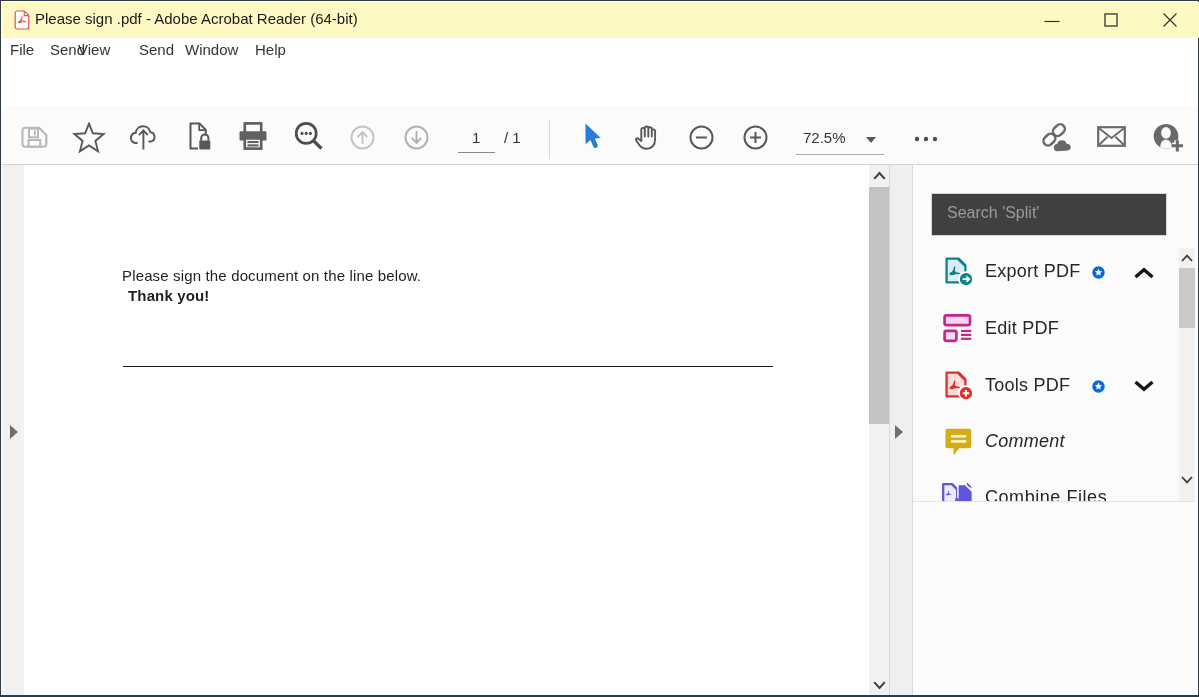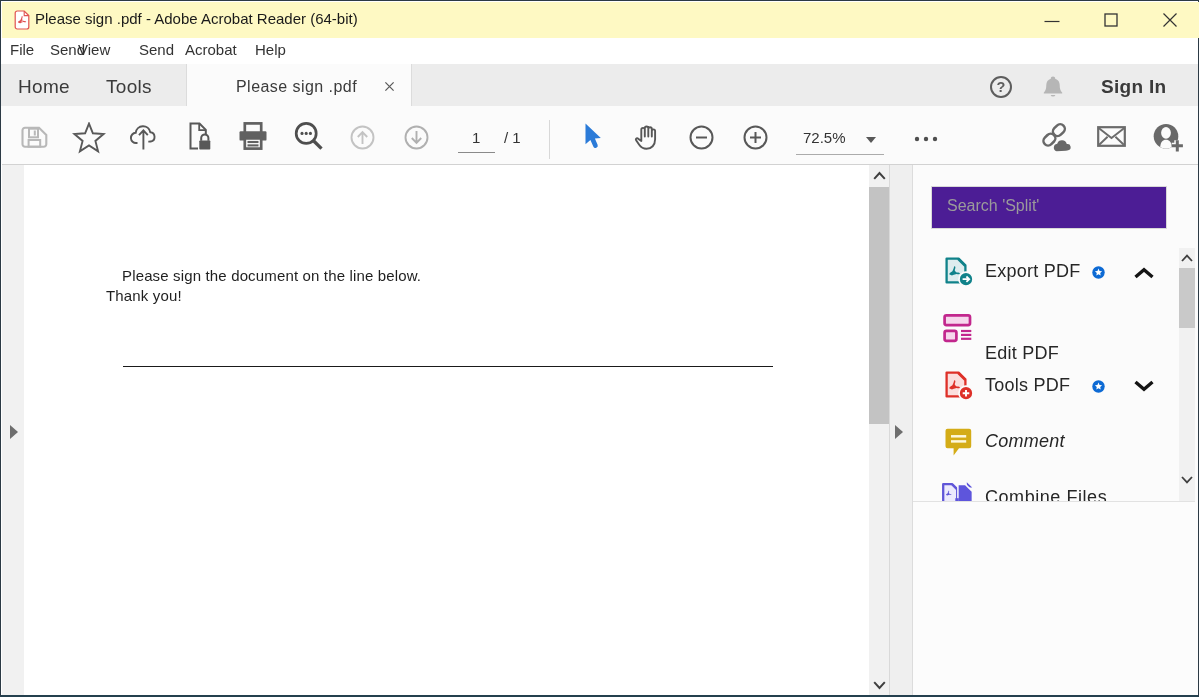--- a/index.html
+++ b/index.html
@@ -24,21 +24,21 @@
   #leftstrip{position:absolute;left:0;top:0;width:22px;height:530px;background:#f1f1f1;}
   #page{position:absolute;left:22px;top:0;width:916px;height:530px;background:#fff;}
   #docscroll{position:absolute;left:867px;top:0;width:21px;height:530px;background:#f1f1f1;border-right:1px solid #d9d9d9;box-sizing:border-box;}
   #docthumb{position:absolute;left:867px;top:22px;width:20px;height:237px;background:#c3c3c3;}
   #handlestrip{position:absolute;left:888px;top:0;width:23px;height:530px;background:#efefef;border-right:1px solid #dcdcdc;box-sizing:border-box;}
   #rpanel{position:absolute;left:911px;top:0;width:285px;height:530px;background:#fbfbfb;}
   .tri-r{width:0;height:0;border-top:7px solid transparent;border-bottom:7px solid transparent;border-left:8px solid #6e6e6e;}
   
   .doctext{position:absolute;font-size:15px;color:#1f1f1f;white-space:pre;}
   
-  #searchbox{position:absolute;left:18px;top:21px;width:236px;height:43px;background:#4c1d95;border:1px solid #d8d8d8;box-sizing:border-box;}
+  #searchbox{position:absolute;left:18px;top:28px;width:236px;height:43px;background:#404040;border:1px solid #d8d8d8;box-sizing:border-box;}
   #searchbox span{position:absolute;left:15px;top:10px;font-size:16px;color:#9b9b9b;}
   .toolrow-label{position:absolute;left:72px;font-size:18px;letter-spacing:0.25px;color:#262626;text-align:right;}
   #toollist{position:absolute;left:0;top:83px;width:266px;height:253px;overflow:hidden;}
   #listscroll{position:absolute;left:266px;top:83px;width:16px;height:254px;background:#f1f1f1;}
   #listthumb{position:absolute;left:266px;top:103px;width:16px;height:60px;background:#c9c9c9;}
 </style>
 </head>
 <body>
 <div id="win">
   <div id="titlebar">
@@ -56,41 +56,22 @@
       </svg>
     <svg class="abs" style="left:1160px;top:10px;" width="16" height="16" viewBox="0 0 16 16">
         <path d="M1.5,1.5 L14.5,14.5 M14.5,1.5 L1.5,14.5" stroke="#333" stroke-width="1.2"></path>
       </svg>
   </div>
   <div id="menubar">
     <span class="menu-item" style="left:8px;">File</span>
     <span class="menu-item" style="left:48px;">Send</span>
     <span class="menu-item" style="left:76px;">View</span>
     <span class="menu-item" style="left:137px;">Send</span>
-    <span class="menu-item" style="left:183px;">Acrobat</span>
+    <span class="menu-item" style="left:183px;">Window</span>
     <span class="menu-item" style="left:253px;text-align:center;">Help</span>
-  </div>
-  <div id="tabbar">
-    <div class="abs" style="left:-1px;top:0;width:1px;height:42px;background:#ececec;"></div>
-    <div id="activetab"></div>
-    <span class="tabtxt" style="left:16px;">Home</span>
-    <span class="tabtxt" style="left:104px;">Tools</span>
-    <span class="tabtxt" style="left:234px;top:14px;font-size:16px;letter-spacing:0.45px;">Please sign .pdf</span>
-    <svg class="abs" style="left:382px;top:17px;" width="11" height="11" viewBox="0 0 11 11">
-        <path d="M1.4,1.4 L9.6,9.6 M9.6,1.4 L1.4,9.6" stroke="#5a5a5a" stroke-width="1.25"></path>
-      </svg>
-    <svg class="abs" style="left:987px;top:11px;" width="24" height="24" viewBox="0 0 24 24">
-      <circle cx="12" cy="12" r="10" fill="none" stroke="#5d5d5d" stroke-width="2"></circle>
-      <text x="12" y="17" text-anchor="middle" font-family="Liberation Sans" font-size="14.5" font-weight="bold" fill="#5d5d5d">?</text>
-    </svg>
-    <svg class="abs" style="left:1040px;top:11px;" width="22" height="24" viewBox="0 0 22 24">
-      <path d="M11,1.5 c1.4,0 2.2,0.9 2.2,2.2 c2.9,0.9 4.5,3.2 4.5,6.3 c0,3.5 0.6,5.5 2.4,7.4 c0.5,0.6 0.1,1.2 -0.6,1.2 H2.5 c-0.7,0 -1.1,-0.6 -0.6,-1.2 c1.8,-1.9 2.4,-3.9 2.4,-7.4 c0,-3.1 1.6,-5.4 4.5,-6.3 C8.8,2.4 9.6,1.5 11,1.5 Z" fill="#b6b6b6"></path>
-      <path d="M8.6,20 a2.5,2.2 0 0 0 4.8,0 Z" fill="#b6b6b6"></path>
-    </svg>
-    <span id="signin">Sign In</span>
   </div>
   <div id="toolbar">
     <div class="abs" style="left:-1px;top:0;width:1px;height:58px;background:#fbfbfb;"></div>
 
     <svg class="abs" style="left:19px;top:18px;" width="27" height="26" viewBox="0 0 27 26">
       <path d="M1.5,6.2 a2.5,2.5 0 0 1 2.5,-2.5 H18 L25.3,11 V20.2 a2.5,2.5 0 0 1 -2.5,2.5 H4 a2.5,2.5 0 0 1 -2.5,-2.5 Z" fill="none" stroke="#b8b8b8" stroke-width="2.1"></path>
       <rect x="8" y="4.7" width="9" height="8.6" fill="none" stroke="#b8b8b8" stroke-width="2"></rect>
       <line x1="13.8" y1="6.5" x2="13.8" y2="11.5" stroke="#b8b8b8" stroke-width="2"></line>
       <rect x="7.6" y="16" width="11.6" height="6.7" fill="none" stroke="#b8b8b8" stroke-width="2"></rect>
     </svg>
@@ -193,21 +174,21 @@
       <path d="M24.3,17.2 V28.4 M18.7,22.8 H29.9" stroke="#fbfbfb" stroke-width="6"></path>
       <path d="M24.3,17.2 V28.4 M18.7,22.8 H29.9" stroke="#696969" stroke-width="3"></path>
     </svg>
   </div>
   <div id="content">
 
     <div id="leftstrip"></div>
     <div class="tri-r abs" style="left:8px;top:260px;"></div>
     <div id="page">
       <span class="doctext" style="left:98px;top:102px;letter-spacing:0.15px;">Please sign the document on the line below.</span>
-      <span class="doctext" style="left:82px;top:122px;letter-spacing:0.15px;">Thank you!</span>
+      <span class="doctext" style="left:104px;top:122px;letter-spacing:0.15px;font-weight:bold;">Thank you!</span>
       <div class="abs" style="left:99px;top:201px;width:650px;height:1px;background:#1a1a1a;"></div>
     </div>
     <div id="docscroll"></div>
     <div id="docthumb"></div>
     <svg class="abs" style="left:870px;top:5px;" width="15" height="11" viewBox="0 0 15 11">
         <path d="M2.2,8.8 L7.5,3 L12.8,8.8" fill="none" stroke="#3f3f3f" stroke-width="2"></path>
       </svg>
     <svg class="abs" style="left:870px;top:515px;" width="15" height="11" viewBox="0 0 15 11">
         <path d="M2.2,2.2 L7.5,8 L12.8,2.2" fill="none" stroke="#3f3f3f" stroke-width="2"></path>
       </svg>
@@ -237,21 +218,21 @@
           <path d="M2.5,10 L11,2.8 L19.5,10" fill="none" stroke="#141414" stroke-width="3.4"></path>
         </svg>
 
         <svg class="abs" style="left:30px;top:65px;" width="30" height="30" viewBox="0 0 30 30">
           <rect x="1.6" y="2.3" width="25.4" height="9.8" rx="1.8" fill="#f6d7ec" stroke="#c2278d" stroke-width="2.7"></rect>
           <rect x="1.6" y="17.9" width="11.8" height="10" rx="1.8" fill="#f6d7ec" stroke="#c2278d" stroke-width="2.7"></rect>
           <line x1="18" y1="18" x2="28.3" y2="18" stroke="#c2278d" stroke-width="2.2"></line>
           <line x1="18" y1="21.9" x2="28.3" y2="21.9" stroke="#c2278d" stroke-width="2.2"></line>
           <line x1="18" y1="25.8" x2="28.3" y2="25.8" stroke="#c2278d" stroke-width="2.2"></line>
         </svg>
-        <span class="toolrow-label" style="top:70px;margin-top:25px;">Edit PDF</span>
+        <span class="toolrow-label" style="top:70px;">Edit PDF</span>
 
         <svg class="abs" style="left:31px;top:123px;" width="31" height="31" viewBox="0 0 31 31">
           <path d="M2.6,1.6 H14.6 L21.4,8.4 V25.4 H2.6 Z" fill="#fbdedd" stroke="#de3028" stroke-width="2.3" stroke-linejoin="round"></path>
           <path d="M13.9,2 L21,9.1" fill="none" stroke="#de3028" stroke-width="1.9"></path>
           <g transform="translate(-3.2,-4.6) scale(1.38)">
               <path d="M6.4,16.1 c-0.9,-0.45 1,-1.85 1.85,-2.2 c0.55,-0.95 1.2,-2.5 1.3,-3.3 c-0.1,-0.75 0.85,-0.9 1,-0.1 c0.1,0.75 -0.3,1.85 -0.5,2.4 c0.4,0.75 0.95,1.4 1.5,1.75 c0.85,-0.1 2.2,0 2.3,0.65 c0,0.75 -1.55,0.55 -2.4,0.3 c-0.8,0.15 -1.85,0.45 -2.6,0.75 C8.3,17 7.2,16.5 6.4,16.1 Z" fill="#de3028"></path>
             </g>
           <circle cx="22" cy="22.2" r="7" fill="#de3028" stroke="#fbfbfb" stroke-width="1.7"></circle>
           <path d="M18.7,22.2 H25.3 M22,18.9 V25.5" fill="none" stroke="#fff" stroke-width="1.9"></path>
         </svg>

